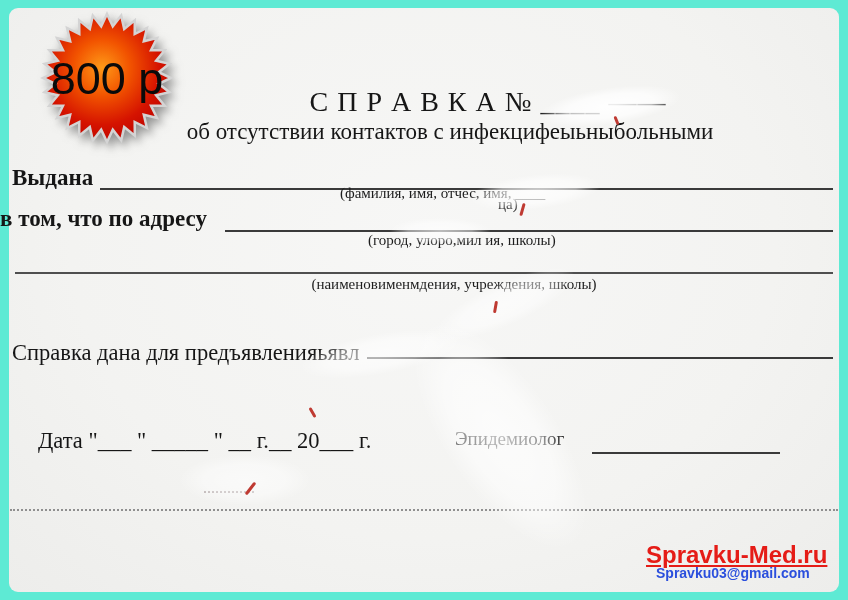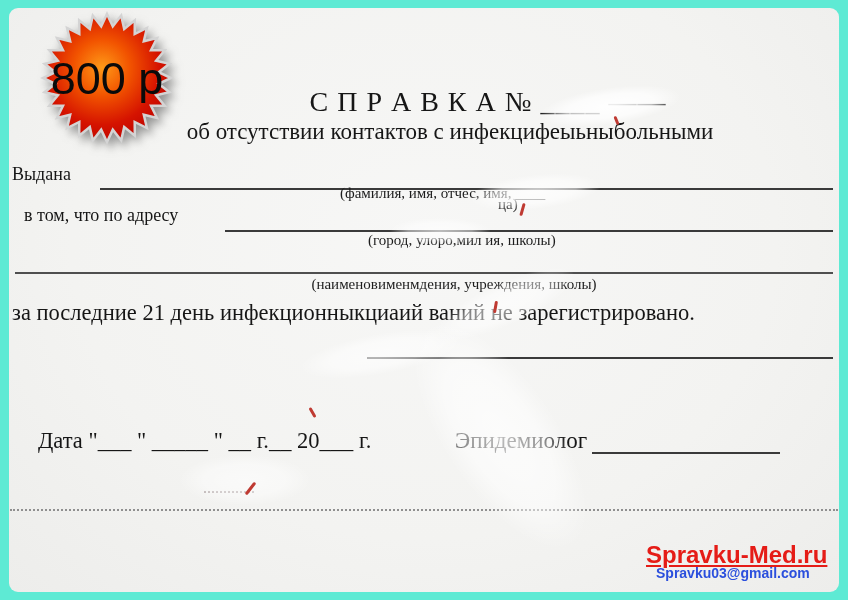--- a/index.html
+++ b/index.html
@@ -2,21 +2,21 @@
 <html><head>
 <meta charset="utf-8">
 <style>
   html,body{margin:0;padding:0;}
   .page{position:relative;width:848px;height:600px;background:#5eead4;overflow:hidden;
         font-family:"Liberation Serif", serif;color:#161616;}
   .card{position:absolute;left:9px;top:8px;right:9px;bottom:8px;border-radius:9px;
         background:radial-gradient(ellipse at 50% 40%, #f7f7f6 0%, #f3f3f1 60%, #ededeb 100%);}
   .abs{position:absolute;}
   .ln{position:absolute;height:0;border-top:2px solid #3a3a3a;}
-  .serif-lg{font-size:18px;line-height:1.1;white-space:nowrap;}
+  .serif-lg{font-size:23px;line-height:1.1;white-space:nowrap;font-weight:bold;}
   .hint{font-size:15px;color:#1d1d1d;white-space:nowrap;}
   .title1{top:86px;left:0;width:848px;text-align:center;transform:translateX(64px);
           font-size:28px;letter-spacing:1px;white-space:nowrap;}
   .title2{top:119px;left:0;width:848px;text-align:center;transform:translateX(26px);
           font-size:23px;white-space:nowrap;}
   .badge{left:2px;top:2px;filter:drop-shadow(4px 5px 4px rgba(70,70,70,.55));}
   .badge text{font-family:"Liberation Sans", sans-serif;}
   .wm-site{left:646px;top:541px;font-family:"Liberation Sans", sans-serif;
            font-weight:bold;font-size:24px;color:#e51c17;white-space:nowrap;text-decoration:underline;}
   .wm-email{left:656px;top:565px;font-family:"Liberation Sans", sans-serif;
@@ -52,33 +52,33 @@
     <span>С П Р А В К А  №</span>
     <span>____ ——</span>
   </div>
   <div class="abs title2 z2">об отсутствии контактов с инфекцифеыьныбольными</div>
 
   <div class="abs serif-lg z2" style="left:12px;top:165px;">Выдана</div>
   <div class="ln" style="left:100px;width:733px;top:188px;"></div>
   <div class="abs hint z2" style="left:340px;top:185px;">(фамилия, имя, отчес, имя, ____</div>
   <div class="abs hint z2" style="left:498px;top:196px;">ца)</div>
 
-  <div class="abs serif-lg z2" style="left:24px;top:206px;">в том, что по адресу</div>
+  <div class="abs serif-lg z2" style="left:0;top:206px;">в том, что по адресу</div>
   <div class="ln" style="left:225px;width:608px;top:230px;"></div>
   <div class="abs hint z2" style="left:368px;top:232px;">(город, улоро,мил ия, школы)</div>
 
   <div class="ln" style="left:15px;width:818px;top:272px;border-top-color:#4f4f4f;"></div>
   <div class="abs hint z2" style="left:0;width:848px;top:276px;text-align:center;transform:translateX(30px);">(наименовименмдения,  учреждения, школы)</div>
 
-  <div class="abs z2" style="left:12px;top:300px;font-size:22.5px;white-space:nowrap;">за последние 21 день инфекционныкциаий ваний не зарегистрировано.</div>
 
+  <div class="abs z2" style="left:12px;top:340px;font-size:22.5px;white-space:nowrap;">Справка дана для предъявленияьявл</div>
   <div class="ln" style="left:367px;width:466px;top:357px;"></div>
 
   <div class="abs z2" style="left:38px;top:428px;font-size:22.5px;white-space:nowrap;">Дата   "___ "   _____ "  __ г.__ 20___ г.</div>
-  <div class="abs z2" style="left:455px;top:428px;font-size:23px;white-space:nowrap;">Эпидемиолог</div>
+  <div class="abs z2" style="left:455px;top:428px;font-size:19px;white-space:nowrap;">Эпидемиолог</div>
   <div class="ln" style="left:592px;width:188px;top:452px;"></div>
 
   <div class="minidots" style="left:204px;width:50px;top:491px;"></div>
   <div class="dotline" style="left:10px;width:828px;top:509px;"></div>
 
   <div class="smudge" style="left:540px;top:88px;width:140px;height:36px;transform:rotate(-8deg);"></div>
   <div class="smudge" style="left:470px;top:175px;width:130px;height:34px;transform:rotate(-6deg);opacity:.8;"></div>
   <div class="smudge" style="left:390px;top:218px;width:100px;height:26px;opacity:.7;"></div>
   <div class="smudge" style="left:430px;top:283px;width:150px;height:42px;transform:rotate(-24deg);opacity:.65;"></div>
   <div class="smudge" style="left:300px;top:334px;width:160px;height:40px;transform:rotate(-10deg);opacity:.7;"></div>

